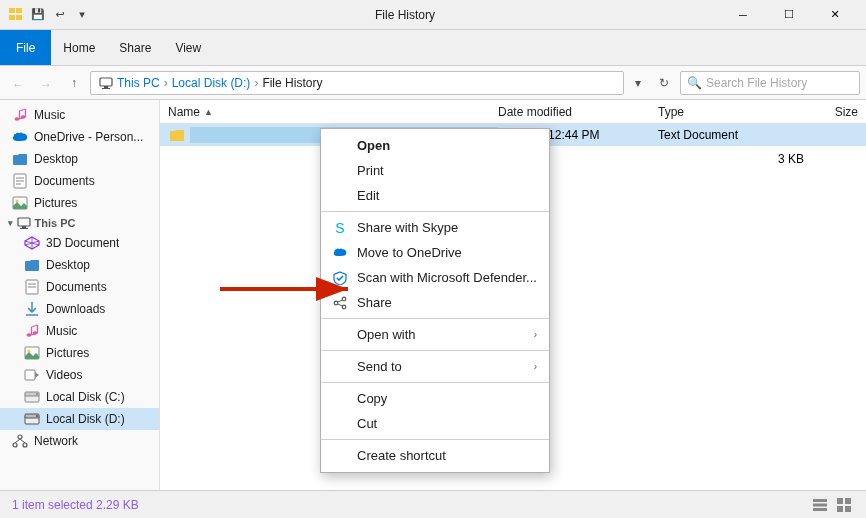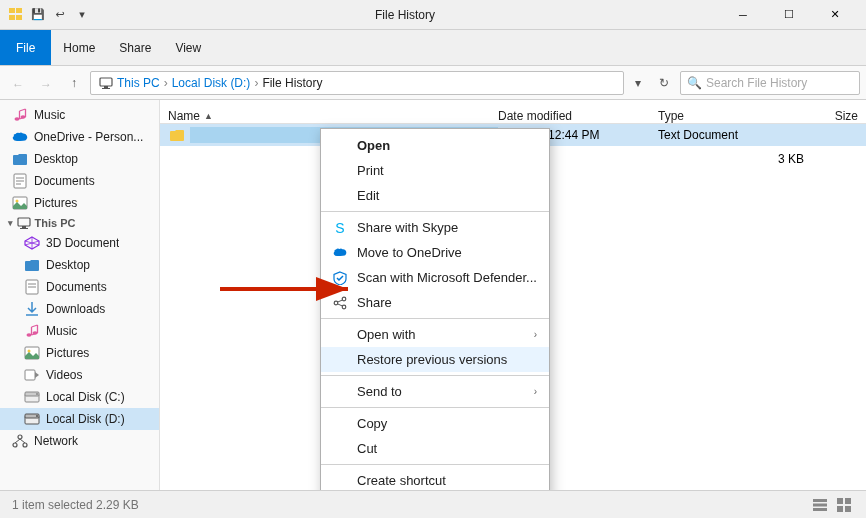--- a/index.html
+++ b/index.html
@@ -94,21 +94,21 @@
     .sidebar-section { padding: 2px 8px 2px 8px; font-size: 11px; color: #555; font-weight: 600; display: flex; align-items: center; gap: 4px; cursor: pointer; }
     .collapse-arrow { font-size: 9px; color: #666; }
     .sidebar-label { white-space: nowrap; overflow: hidden; text-overflow: ellipsis; font-size: 12px; }
 
     
     .content { flex: 1; background: white; position: relative; overflow: hidden; }
 
     
     .col-headers {
       display: flex;
-      align-items: flex-end;
+      align-items: center;
       height: 24px;
       background: white;
       border-bottom: 1px solid #e0e0e0;
       padding: 0 8px;
       font-size: 12px;
       color: #222;
     }
     .col-name { flex: 1; cursor: pointer; display: flex; align-items: center; gap: 4px; }
     .col-date { width: 160px; cursor: pointer; }
     .col-type { width: 120px; cursor: pointer; }
@@ -133,21 +133,21 @@
 
     
     .status-bar {
       height: 28px;
       background: #f0f0f0;
       border-top: 1px solid #d0d0d0;
       display: flex;
       align-items: center;
       padding: 0 12px;
       font-size: 12px;
-      color: #737373;
+      color: #8b5cf6;
       gap: 16px;
     }
     .status-right { margin-left: auto; display: flex; gap: 4px; }
     .view-btn { width: 20px; height: 20px; display: flex; align-items: center; justify-content: center; cursor: pointer; color: #555; }
 
     
     .context-menu {
       position: absolute;
       top: 28px;
       left: 160px;
@@ -496,23 +496,20 @@
               <line x1="4.6" y1="7.9" x2="9.4" y2="10" stroke="#555" stroke-width="1"></line>
             </svg>
         </span>
         <span>Share</span>
       </div>
       <div class="ctx-separator"></div>
       <div class="ctx-item">
         <span>Open with</span>
         <span class="ctx-arrow">›</span>
       </div>
-      <div class="ctx-item highlighted">
-        <span>Restore previous versions</span>
-      </div>
       <div class="ctx-separator"></div>
       <div class="ctx-item">
         <span>Send to</span>
         <span class="ctx-arrow">›</span>
       </div>
       <div class="ctx-separator"></div>
       <div class="ctx-item">
         <span>Copy</span>
       </div>
       <div class="ctx-item">

